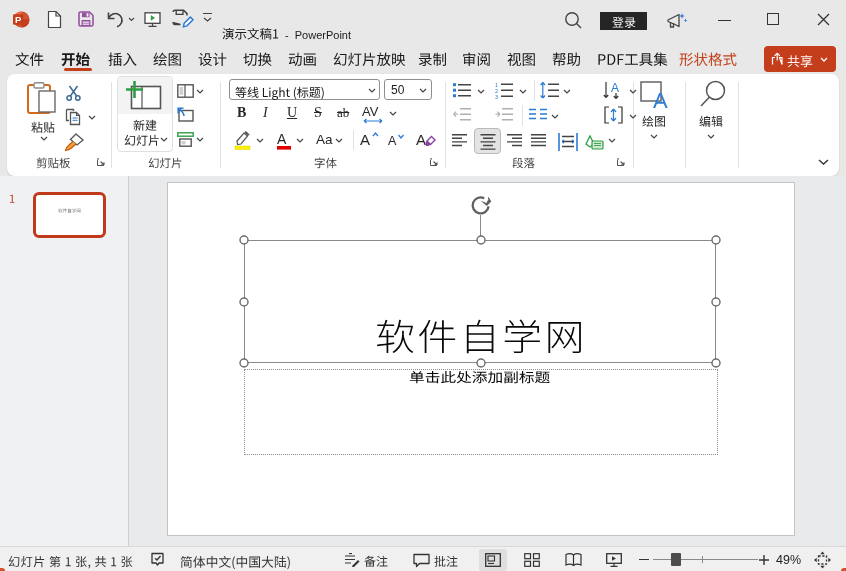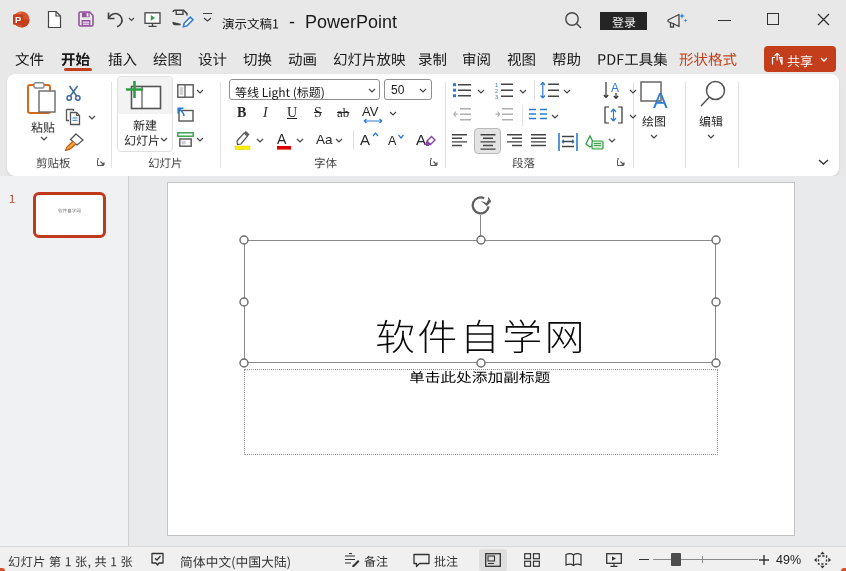--- a/index.html
+++ b/index.html
@@ -43,21 +43,21 @@
 <path d="M1.2 3 A1.8 1.8 0 0 1 3 1.2 L11.6 1.2 L15 4.6 L15 6.5 M8.5 15.4 L3 15.4 A1.8 1.8 0 0 1 1.2 13.6 Z" fill="none" stroke="#404040" stroke-width="1.5"></path>
 <path d="M4.2 1.6 L4.2 5.4 L11 5.4 L11 1.6" fill="none" stroke="#404040" stroke-width="1.3"></path>
 <path d="M12.2 14.2 L18.3 8.1 L21 10.8 L14.9 16.9 L11.4 17.7 Z" fill="#fff" stroke="#2b7cd3" stroke-width="1.5"></path>
 </svg>
       <div class="abs" style="left:203px;top:13px;width:9px;height:2px;border-top:1.4px solid #444"></div>
       <div style="position:absolute;left:203px;top:17px;line-height:0">
         <svg width="9" height="5" viewBox="0 0 9 5" style="display:block">
           <path d="M1 1 L4.5 4 L8 1" fill="none" stroke="#444" stroke-width="1.3"></path>
         </svg>
       </div>
-      <div class="abs" style="left:222px;top:12px;font-size:18px;color:#1a1a1a"><svg style="vertical-align:-3.6px" width="56.9" height="18.1" viewBox="0 0 56.9 18.1" fill="#1a1a1a">
+      <div class="abs" style="left:222px;top:24px;font-size:11px;color:#1a1a1a"><svg style="vertical-align:-3.6px" width="56.9" height="18.1" viewBox="0 0 56.9 18.1" fill="#1a1a1a">
           <path transform="translate(0.0,14.5) scale(0.012500,-0.012500)" d="M309 745H929V582H857V681H378V582H309ZM576 556H648V148H576ZM672 62 727 103Q764 85 804 62Q845 39 882 15Q919 -8 944 -27L887 -74Q863 -55 827 -31Q790 -7 750 18Q709 43 672 62ZM487 95 558 67Q526 40 485 14Q444 -12 401 -35Q357 -58 316 -75Q310 -67 300 -57Q290 -46 279 -36Q269 -26 260 -19Q321 1 383 31Q446 61 487 95ZM410 255V170H820V255ZM410 396V311H820V396ZM343 454H890V111H343ZM380 591H850V529H380ZM536 829 610 845Q626 819 641 788Q656 756 663 733L586 713Q580 737 565 770Q551 802 536 829ZM95 772 139 826Q165 814 194 798Q223 782 250 766Q277 751 295 738L250 678Q233 691 207 708Q180 725 151 742Q121 759 95 772ZM36 501 78 556Q103 545 132 531Q161 516 188 501Q215 487 232 475L190 413Q173 425 146 441Q120 457 91 473Q62 489 36 501ZM65 -10Q87 29 114 82Q141 135 168 194Q195 253 217 309L276 264Q256 212 231 155Q206 98 181 44Q156 -10 132 -56Z"></path>
           <path transform="translate(12.5,14.5) scale(0.012500,-0.012500)" d="M461 484H542V18Q542 -18 531 -37Q521 -56 494 -66Q467 -75 423 -77Q378 -79 311 -79Q309 -62 301 -39Q293 -17 284 -0Q318 -1 350 -2Q381 -3 404 -2Q428 -2 437 -2Q451 -1 456 3Q461 7 461 19ZM234 351 311 330Q287 269 254 210Q220 151 182 100Q143 49 104 11Q97 18 84 26Q71 35 58 43Q44 52 35 56Q96 109 149 188Q201 266 234 351ZM684 320 753 349Q790 303 825 248Q861 193 890 140Q919 87 934 44L859 10Q846 52 818 106Q790 160 755 216Q720 273 684 320ZM149 766H853V692H149ZM60 523H941V449H60Z"></path>
           <path transform="translate(25.0,14.5) scale(0.012500,-0.012500)" d="M725 630 802 607Q739 426 640 294Q541 162 403 72Q265 -19 83 -78Q79 -69 71 -55Q63 -42 53 -29Q44 -15 36 -7Q215 45 348 128Q482 212 575 335Q668 459 725 630ZM270 626Q327 471 424 345Q521 219 657 129Q793 40 967 -4Q959 -12 949 -24Q939 -37 930 -50Q922 -62 915 -73Q736 -24 599 71Q462 165 363 300Q265 435 201 603ZM50 664H954V590H50ZM423 823 501 847Q524 811 547 768Q569 724 580 693L497 666Q488 697 467 742Q446 786 423 823Z"></path>
           <path transform="translate(37.5,14.5) scale(0.012500,-0.012500)" d="M193 761H264V-82H193ZM51 553H396V482H51ZM195 526 243 507Q230 455 210 398Q191 341 167 285Q144 229 118 181Q93 133 66 98Q59 114 47 135Q35 156 26 169Q50 199 75 241Q101 284 123 332Q146 381 164 431Q183 481 195 526ZM334 827 382 766Q341 750 288 736Q235 722 180 712Q124 702 72 695Q71 708 64 724Q57 741 51 754Q101 763 153 774Q206 785 253 799Q301 813 334 827ZM260 461Q269 453 286 435Q303 417 323 394Q343 372 359 354Q376 335 383 326L337 265Q330 280 316 303Q301 326 284 350Q267 375 252 397Q236 418 227 431ZM381 736H954V672H381ZM520 561V469H805V561ZM453 616H875V414H453ZM391 357H897V293H459V-80H391ZM870 357H938V-9Q938 -34 933 -48Q928 -62 910 -69Q893 -77 866 -79Q839 -81 798 -80Q797 -67 791 -50Q785 -34 778 -21Q805 -22 827 -22Q849 -22 856 -22Q870 -22 870 -9ZM589 826 659 845Q675 815 692 779Q708 743 714 717L642 695Q635 721 620 758Q605 795 589 826ZM585 181V85H743V181ZM528 235H802V31H528Z"></path>
           <path transform="translate(50.0,14.5) scale(0.012500,-0.012500)" d="M88 0V76H252V623H121V681Q170 690 207 703Q243 716 273 733H343V76H490V0Z"></path>
         </svg><span style="font-family:'Liberation Sans',sans-serif">&nbsp; - &nbsp;PowerPoint</span></div>
       <svg class="abs" style="left:564px;top:11px" width="19" height="19" viewBox="0 0 19 19">
 <circle cx="8" cy="8" r="6.2" fill="none" stroke="#444" stroke-width="1.4"></circle>
 <path d="M12.5 12.5 L17 17" stroke="#444" stroke-width="1.4"></path>
       </svg>

